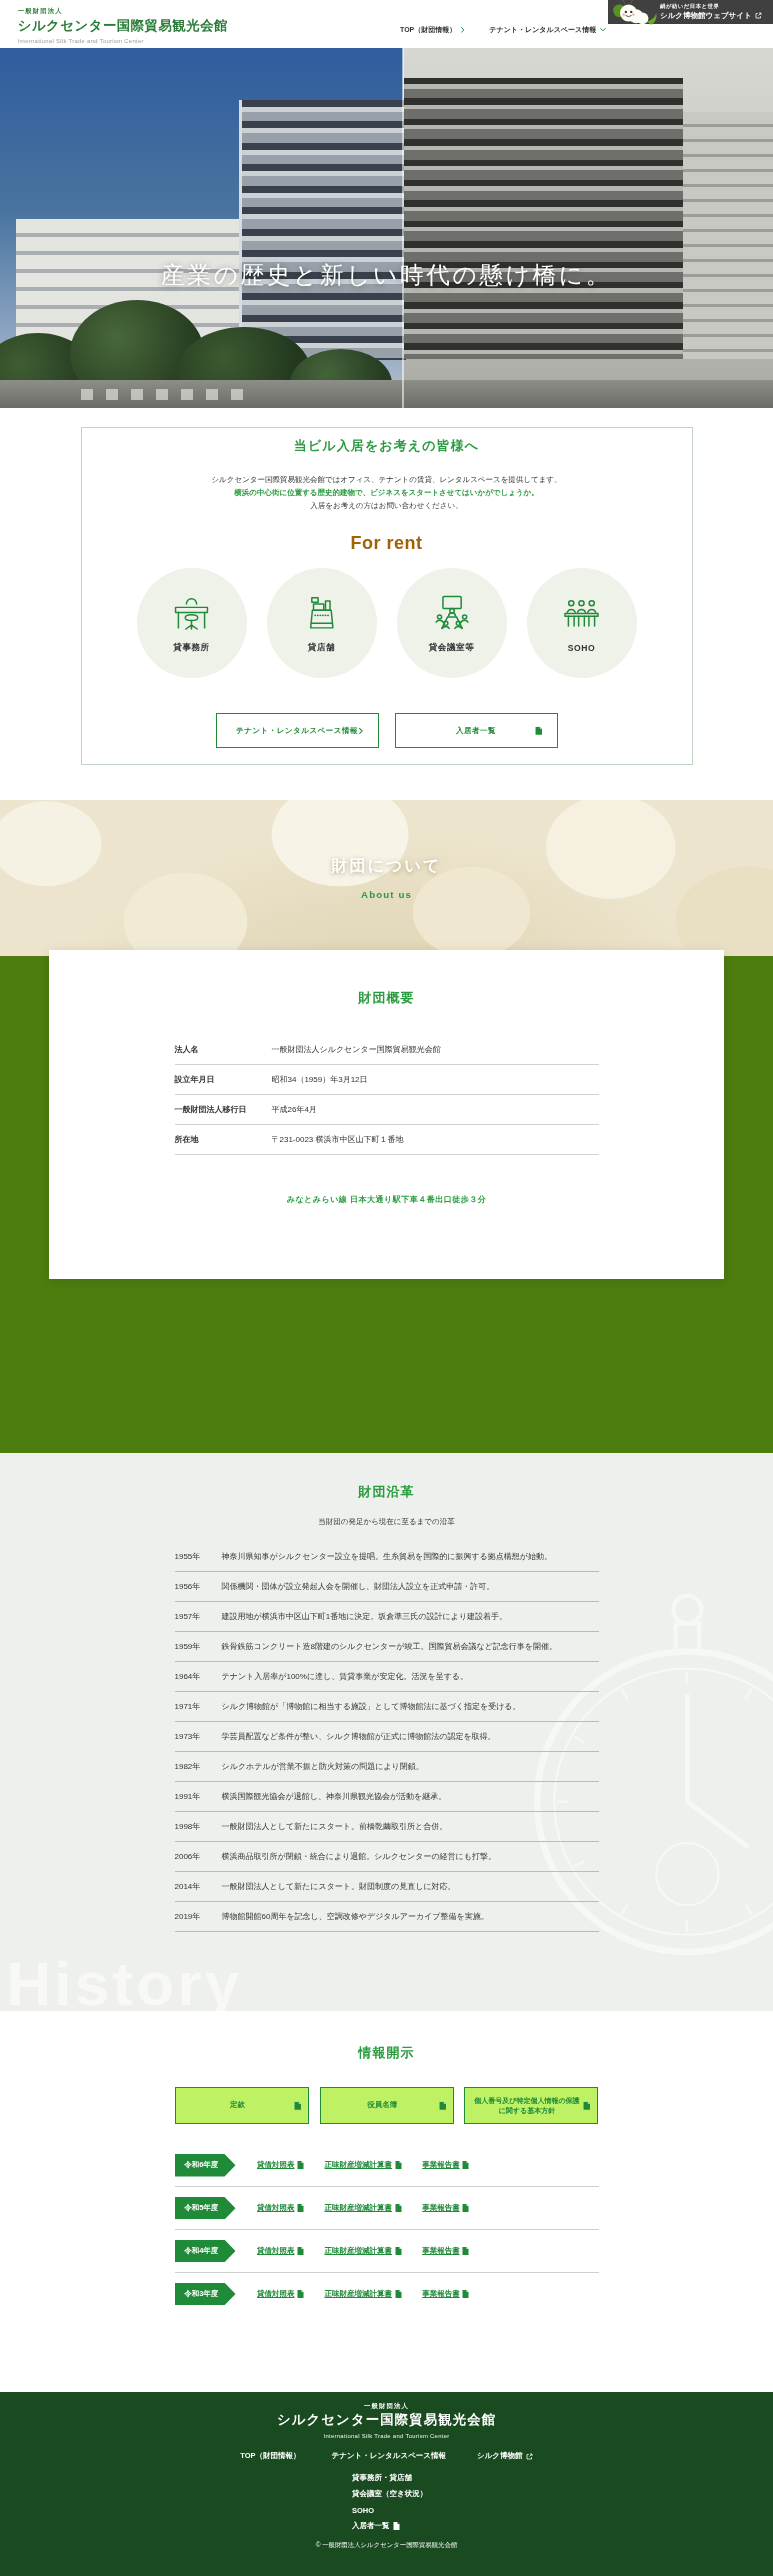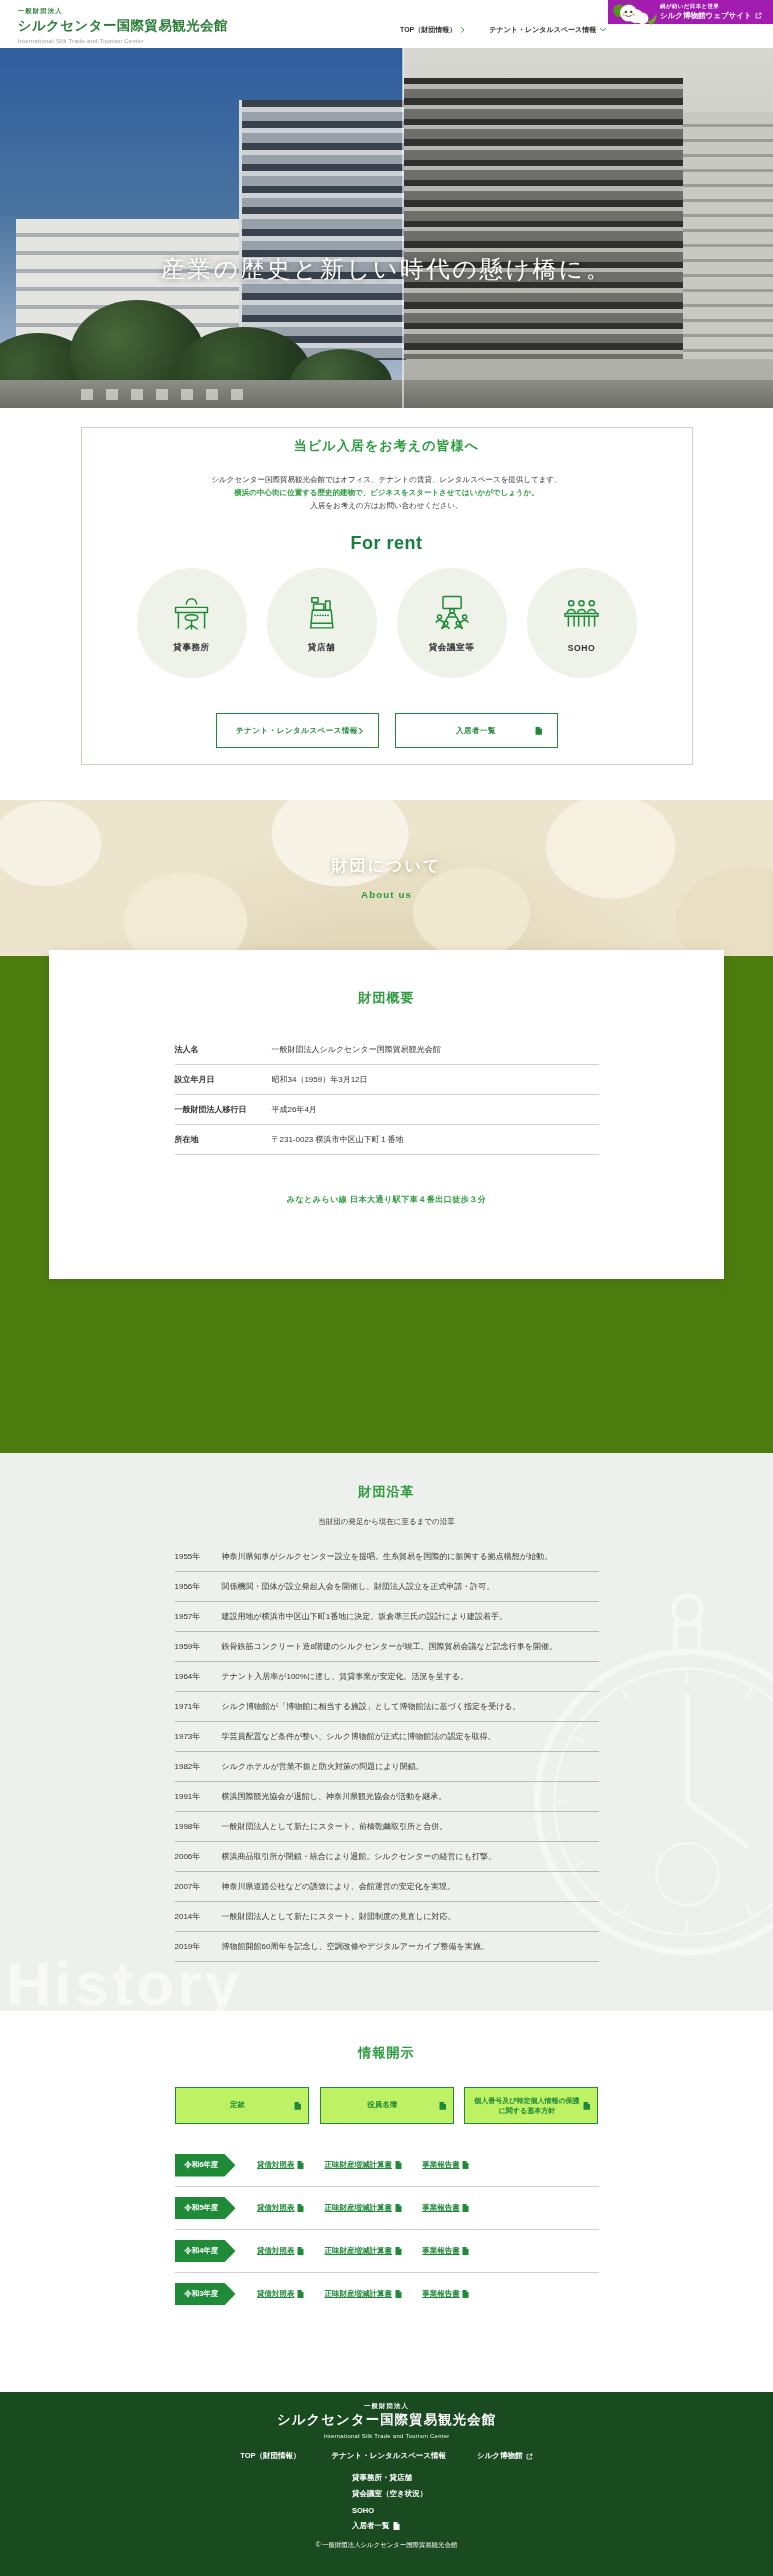--- a/index.html
+++ b/index.html
@@ -9,21 +9,21 @@
 
   
   .header{position:relative;height:48px;background:#fff;}
   .logo{position:absolute;left:17.7px;top:7px;}
   .logo-corp{font-size:6.4px;font-weight:bold;color:#2a7d36;letter-spacing:1.1px;}
   .logo-title{font-size:13.4px;font-weight:bold;color:#2a7d36;letter-spacing:0.5px;margin-top:1.1px;}
   .logo-sub{font-size:5.9px;color:#9a9a9a;margin-top:2.7px;letter-spacing:0.3px;}
   .header-nav{position:absolute;top:25px;left:400px;display:flex;gap:25px;align-items:center;}
   .hnav-item{display:flex;align-items:center;gap:4.3px;font-size:7px;font-weight:bold;color:#333;}
   .hnav-item .glyph{color:#1f8a38;}
-  .museum-banner{position:absolute;top:0;right:0;width:165px;height:23.6px;background:#a21caf;color:#fff;box-sizing:border-box;padding:2.7px 5.4px 2.7px 52px;display:flex;flex-direction:column;justify-content:center;}
+  .museum-banner{position:absolute;top:0;right:0;width:165px;height:23.6px;background:#404040;color:#fff;box-sizing:border-box;padding:2.7px 5.4px 2.7px 52px;display:flex;flex-direction:column;justify-content:center;}
   .mb-line1{font-size:5.4px;font-weight:bold;letter-spacing:0.5px;}
   .mb-line2{font-size:7.5px;font-weight:bold;display:flex;align-items:center;gap:3.2px;margin-top:1.1px;}
   .mascot{position:absolute;left:1.1px;top:-2.1px;}
 
   
   .hero{position:relative;height:360px;overflow:hidden;background:#9aa5b0;}
   .hero > div{position:absolute;}
   .sky-l{left:0;top:0;width:403px;height:100%;background:linear-gradient(180deg,#2f5d9e 0%,#49739f 45%,#8aa3c0 78%,#b9c4cd 100%);}
   .sky-r{left:403px;top:0;width:370px;height:100%;background:linear-gradient(180deg,#d8d8d2,#c2c2bc 60%,#a9a9a3);}
   .bldg-left{left:16px;top:171px;width:225px;height:141px;background:repeating-linear-gradient(180deg,#e4e5e0 0 14px,#a8aeb2 14px 18px);}
@@ -31,29 +31,29 @@
   .bldg-bw{left:404px;top:30px;width:279px;height:281px;background:repeating-linear-gradient(180deg,#30302e 0 6.4px,#b7b7b2 6.4px 10.7px,#6e6e6a 10.7px 20.4px);}
   .bldg-far{left:683px;top:64px;width:90px;height:247px;background:repeating-linear-gradient(180deg,#c9c9c3 0 11.8px,#9d9d97 11.8px 15px);}
   .seam{left:402px;top:0;width:1.6px;height:100%;background:rgba(255,255,255,.55);}
   .tree{border-radius:50%;}
   .tree1{left:-21.5px;top:285px;width:118px;height:91px;background:radial-gradient(circle at 35% 35%,#3f5e33,#24391f 72%);}
   .tree2{left:70px;top:252px;width:134px;height:107px;background:radial-gradient(circle at 35% 35%,#48683a,#263c20 72%);}
   .tree3{left:177px;top:279px;width:134px;height:91px;background:radial-gradient(circle at 35% 35%,#3c5a31,#22371e 72%);}
   .tree4{left:290px;top:301px;width:102px;height:70px;background:radial-gradient(circle at 35% 35%,#44643a,#263c22 72%);}
   .street{left:0;top:332px;width:773px;height:28px;background:linear-gradient(180deg,#8e8e88,#6c6c66);}
   .zebra{left:81px;top:341px;width:172px;height:10.7px;background:repeating-linear-gradient(90deg,#d8d8d2 0 11.8px,rgba(0,0,0,0) 11.8px 25px);opacity:.75;}
-  .hero-title{position:absolute;left:0;top:205px;width:100%;text-align:center;font-family:"Liberation Serif","DejaVu Serif",serif;font-size:23.6px;letter-spacing:2.7px;color:#fff;text-shadow:0 1.1px 6.4px rgba(0,0,0,.45);}
+  .hero-title{position:absolute;left:0;top:211px;width:100%;text-align:center;font-family:"Liberation Serif","DejaVu Serif",serif;font-size:23.6px;letter-spacing:2.7px;color:#fff;text-shadow:0 1.1px 6.4px rgba(0,0,0,.45);}
 
   
   .forrent-section{height:392px;background:#fff;box-sizing:border-box;padding-top:19px;}
   .forrent-box{width:612px;height:338px;margin:0 auto;border:0.5px solid #c3d2c3;box-sizing:border-box;text-align:center;padding-top:8.6px;}
   .sec-heading{font-size:13px;font-weight:bold;color:#2b9b3f;letter-spacing:1.1px;}
   .fr-lines{margin-top:18px;line-height:13px;font-size:7.5px;}
   .fr-line-accent{color:#2b9b3f;font-weight:bold;}
-  .fr-subheading{margin-top:21.5px;font-size:18px;font-weight:bold;color:#15803d;letter-spacing:0.5px;}
+  .fr-subheading{margin-top:21.5px;font-size:18px;font-weight:bold;color:#a16207;letter-spacing:0.5px;}
   .fr-circles{margin-top:14px;display:flex;justify-content:center;gap:20px;}
   .fr-circle{width:110px;height:110px;border-radius:50%;background:#eef2e9;display:flex;flex-direction:column;align-items:center;justify-content:center;gap:8.6px;}
   .fr-circle .cat-label{font-size:8.6px;font-weight:bold;color:#333;letter-spacing:0.5px;}
   .fr-buttons{margin-top:35px;display:flex;justify-content:center;gap:16px;}
   .outline-btn{position:relative;width:163px;height:35px;border:0.5px solid #1f8a38;background:#fff;color:#1f8a38;font-size:7.5px;font-weight:bold;display:flex;align-items:center;justify-content:center;letter-spacing:0.5px;box-sizing:border-box;}
   .outline-btn .btn-ic{position:absolute;right:14px;top:50%;transform:translateY(-50%);}
 
   
   .about-band{height:156px;position:relative;display:flex;flex-direction:column;align-items:center;justify-content:center;gap:11.8px;background-color:#ece4cc;
     background-image:
@@ -359,24 +359,20 @@
       </div>
     <div class="hist-row">
         <span class="hist-year">1998年</span>
         <span>一般財団法人として新たにスタート。前橋乾繭取引所と合併。</span>
       </div>
     <div class="hist-row">
         <span class="hist-year">2006年</span>
         <span>横浜商品取引所が閉鎖・統合により退館。シルクセンターの経営にも打撃。</span>
       </div>
     <div class="hist-row">
-        <span class="hist-year">2007年</span>
-        <span>神奈川県道路公社などの誘致により、会館運営の安定化を実現。</span>
-      </div>
-    <div class="hist-row">
         <span class="hist-year">2014年</span>
         <span>一般財団法人として新たにスタート。財団制度の見直しに対応。</span>
       </div>
     <div class="hist-row">
         <span class="hist-year">2019年</span>
         <span>博物館開館60周年を記念し、空調改修やデジタルアーカイブ整備を実施。</span>
       </div>
   </div>
   <div class="stopwatch">
     <svg width="322" height="419" viewBox="0 0 600 780" fill="none" stroke="#ffffff">

